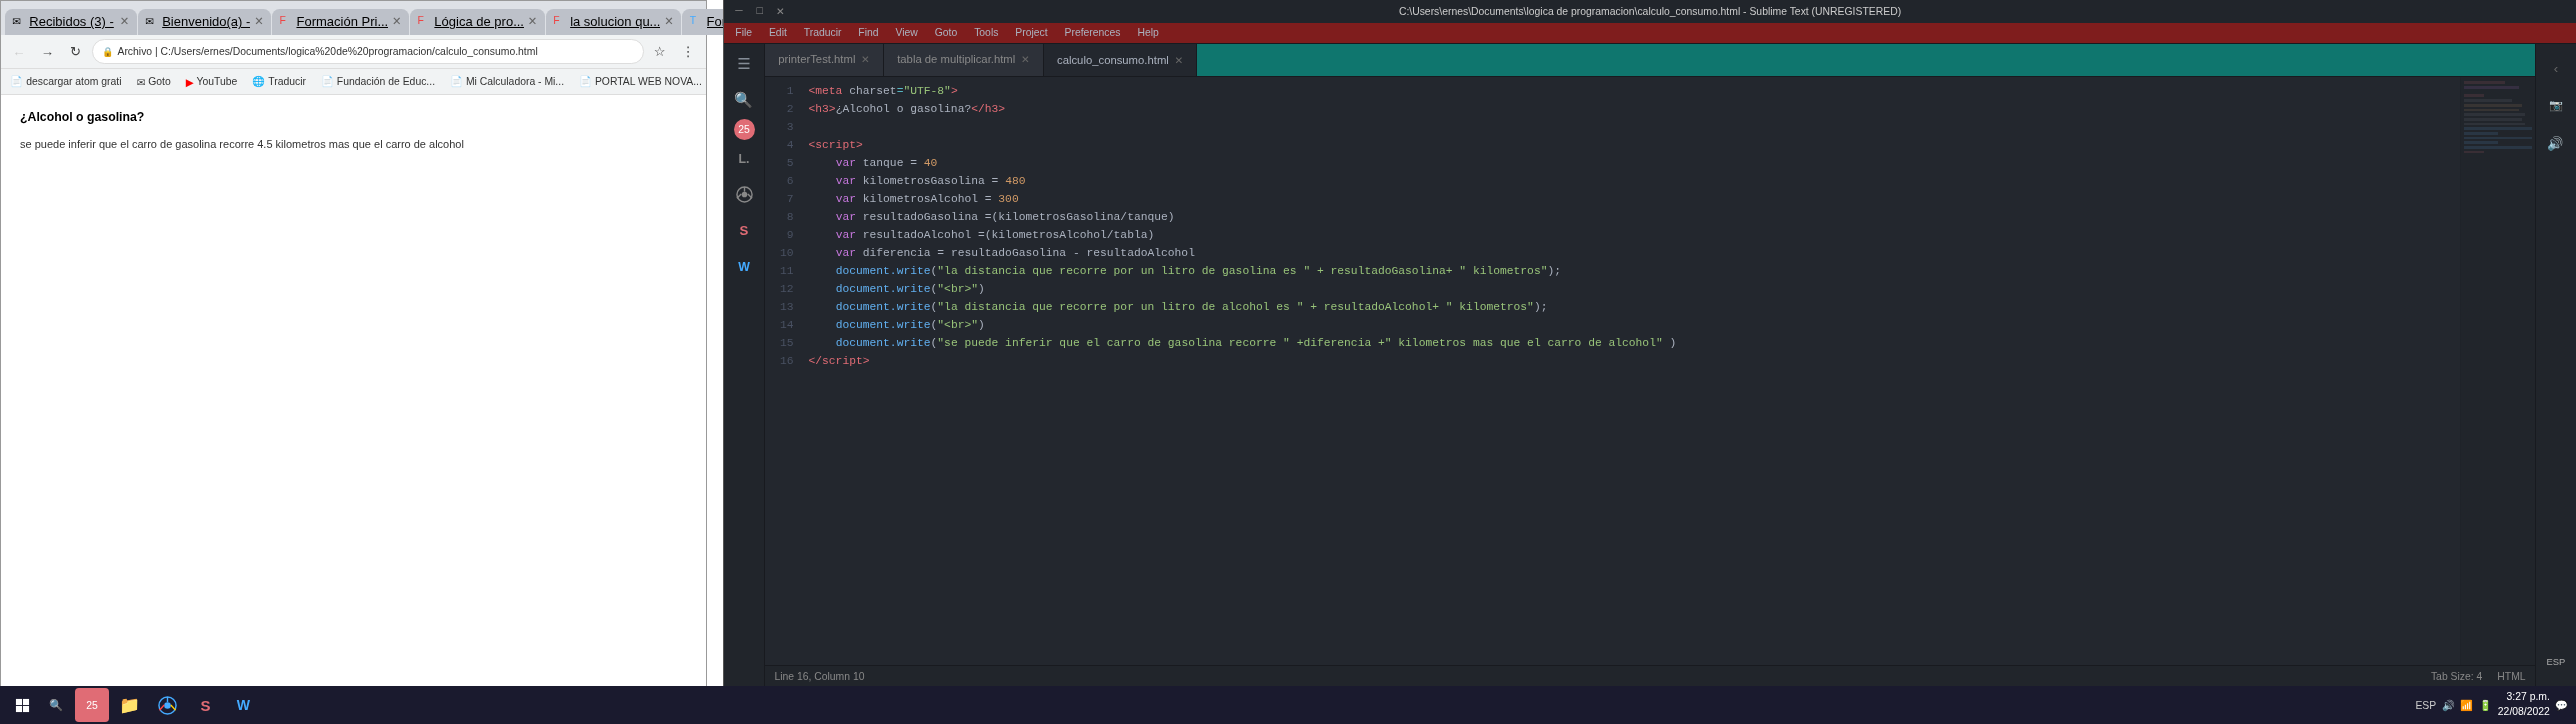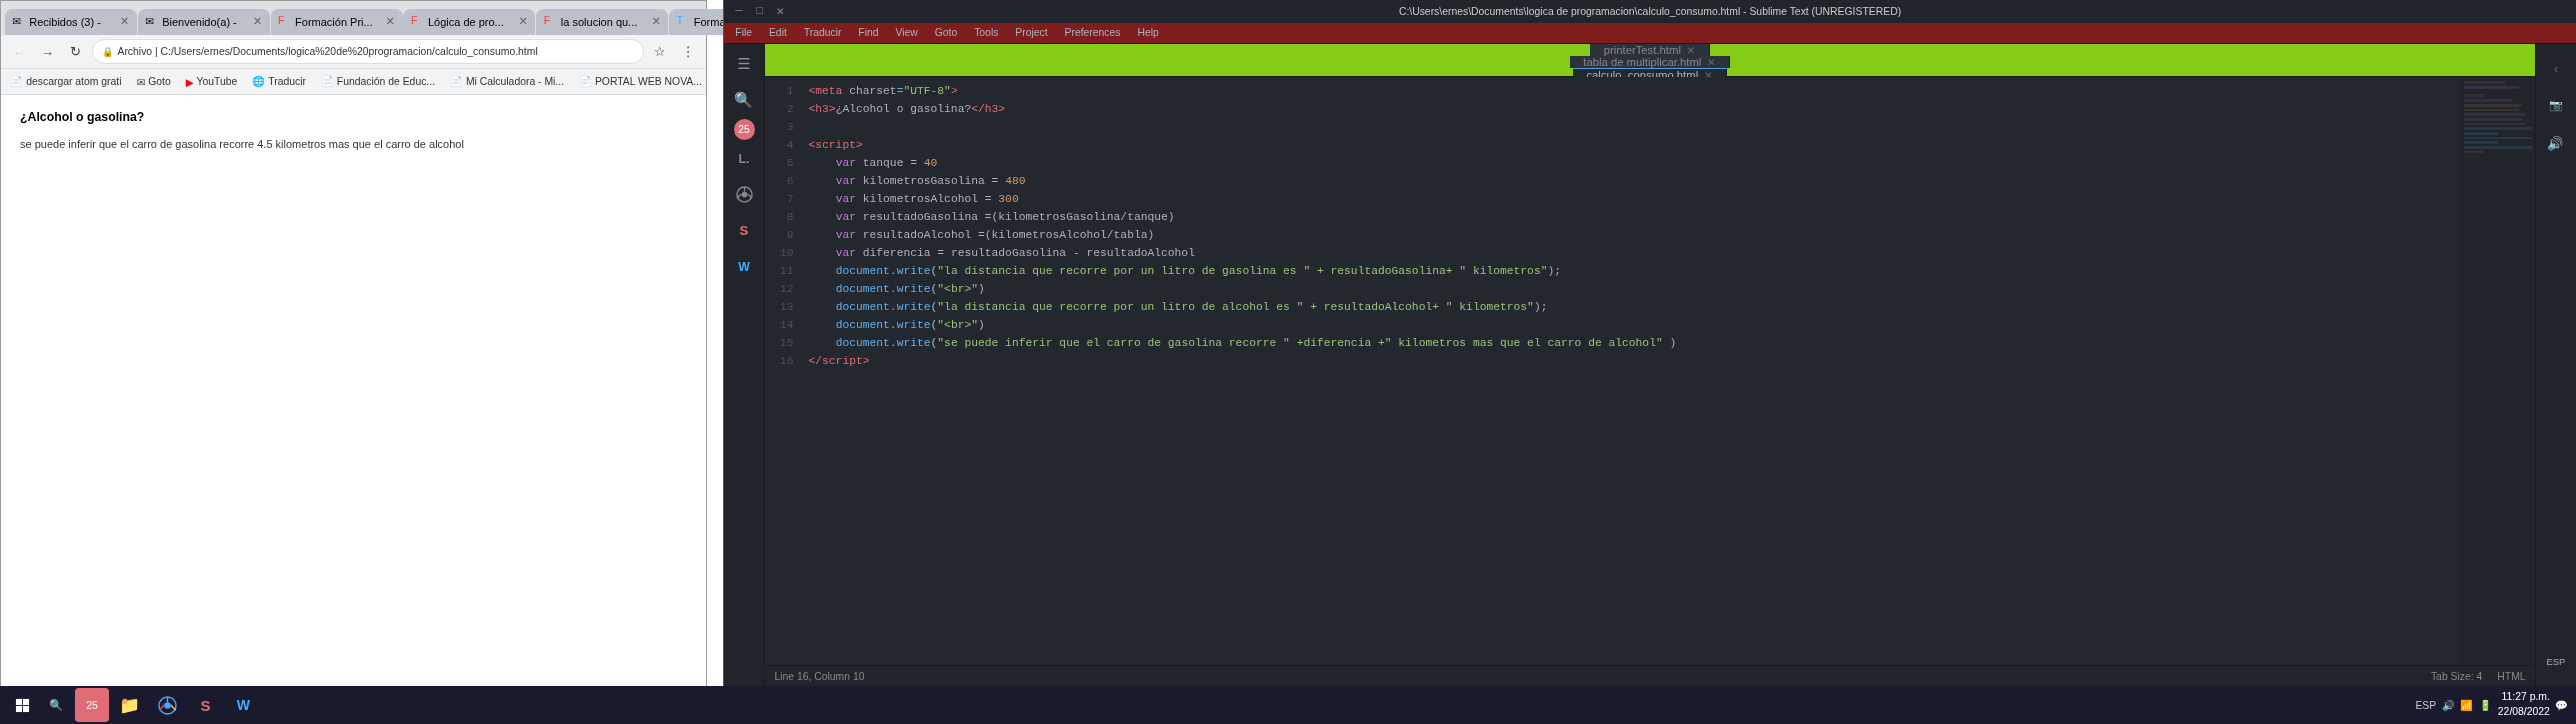--- a/index.html
+++ b/index.html
@@ -18,21 +18,21 @@
     .system-tray { display: flex; align-items: center; gap: 5.7px; color: #fff; font-size: 10.4px; }
 
     
     .browser { position: absolute; top: 0; left: 0; width: 707px; bottom: 38px; background: #fff; display: flex; flex-direction: column; }
 
     
     .tab-bar { background: #dee1e6; display: flex; align-items: flex-end; padding: 3.8px 3.8px 0 3.8px; height: 34px; gap: 0.9px; }
     .tab { height: 26.4px; min-width: 132px; max-width: 151px; background: #bdc1c9; border-radius: 7.5px 7.5px 0 0; display: flex; align-items: center; padding: 0 7.5px; font-size: 10.4px; cursor: pointer; gap: 3.8px; overflow: hidden; flex-shrink: 0; }
     .tab.active { background: #fff; }
     .tab-favicon { width: 13.2px; height: 13.2px; flex-shrink: 0; }
-    .tab-title { white-space: nowrap; overflow: hidden; text-overflow: ellipsis; flex: 1; font-size: 11px; }
+    .tab-title { white-space: nowrap; overflow: hidden; text-overflow: ellipsis; flex: 1; font-size: 13px; text-decoration: underline; }
     .tab-close { font-size: 11.3px; color: #666; flex-shrink: 0; }
     .tab-new { width: 26.4px; height: 26.4px; display: flex; align-items: center; justify-content: center; background: transparent; border-radius: 50%; cursor: pointer; font-size: 15px; color: #555; }
     .tab-controls { display: flex; align-items: center; gap: 1.9px; margin-left: auto; }
     .win-btn { width: 13.2px; height: 13.2px; border-radius: 50%; cursor: pointer; }
     .win-min { background: #f5a623; }
     .win-max { background: #7ed321; }
     .win-close { background: #d0021b; }
 
     
     .nav-bar { height: 34px; background: #f1f3f4; display: flex; align-items: center; padding: 0 5.7px; gap: 3.8px; border-bottom: 0.9px solid #ddd; }
@@ -68,21 +68,21 @@
 
     
     .sidebar-icons { width: 41px; background: #21252b; display: flex; flex-direction: column; align-items: center; padding-top: 3.8px; gap: 1.9px; border-right: 0.9px solid #181a1f; }
     .side-icon { width: 34px; height: 34px; display: flex; align-items: center; justify-content: center; color: #858d97; cursor: pointer; font-size: 15px; border-radius: 3.8px; }
     .side-icon.active { color: #4d9fec; }
 
     
     .editor-main { flex: 1; display: flex; flex-direction: column; }
 
     
-    .editor-tabs { height: 33px; background: #84cc16; display: flex; align-items: center; padding: 0 0; border-bottom: 0.9px solid #181a1f; flex-direction: column; }
+    .editor-tabs { height: 33px; background: #0f766e; display: flex; align-items: flex-end; padding: 0 0; border-bottom: 0.9px solid #181a1f; }
     .editor-tab { height: 33px; padding: 0 13.2px; display: flex; align-items: center; font-size: 11.3px; cursor: pointer; gap: 5.7px; border-right: 0.9px solid #181a1f; white-space: nowrap; color: #888; background: #2d3139; }
     .editor-tab.active { background: #23272e; color: #abb2bf; border-top: 1.9px solid #4d9fec; }
     .editor-tab-close { font-size: 10.4px; color: #666; }
 
     
     .code-area { flex: 1; display: flex; overflow: auto; background: #23272e; }
     .line-numbers { width: 36px; padding: 5.7px 0; background: #23272e; text-align: right; padding-right: 7.5px; flex-shrink: 0; }
     .line-num { font-size: 11.3px; color: #495162; line-height: 18px; font-family: 'Consolas', 'Courier New', monospace; }
     .code-content { flex: 1; padding: 5.7px 0 5.7px 7.5px; font-family: 'Consolas', 'Courier New', monospace; font-size: 11.3px; line-height: 18px; white-space: pre; color: #abb2bf; }
 
@@ -379,19 +379,19 @@
     </div>
     <div class="taskbar-app" style="color:#e06c75;font-size:15px;font-weight:bold;">S</div>
     <div class="taskbar-app" style="color:#4af;font-size:14px;font-weight:bold;">W</div>
   </div>
   <div class="system-tray">
     <span style="font-size:10.4px;color:#ccc;">ESP</span>
     <span>🔊</span>
     <span>📶</span>
     <span>🔋</span>
     <div class="taskbar-time">
-      <div>11:27 p.m.</div>
+      <div>3:27 p.m.</div>
       <div>22/08/2022</div>
     </div>
     <span>💬</span>
   </div>
 </div>
 
 
 </body></html>

